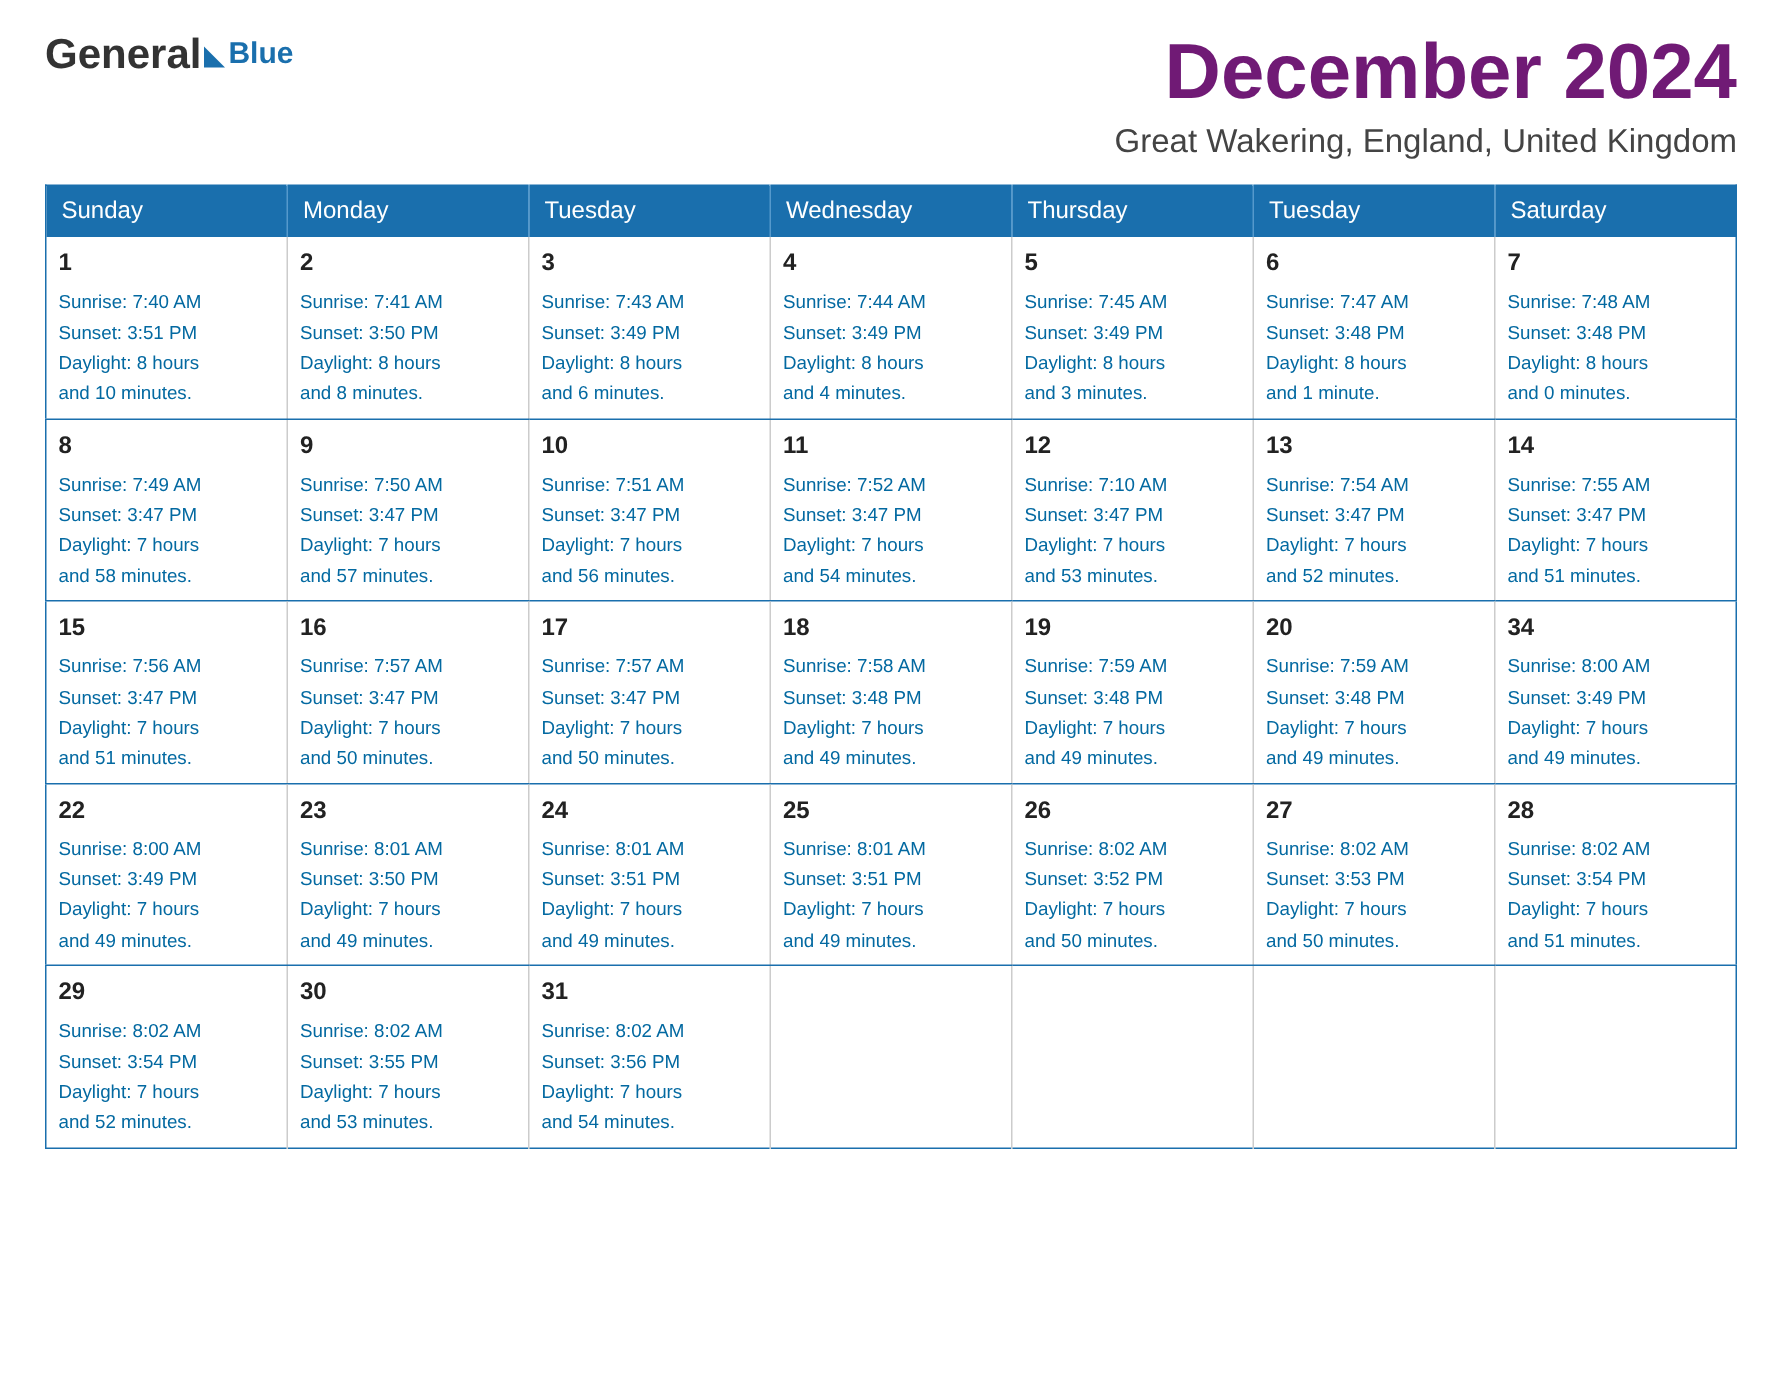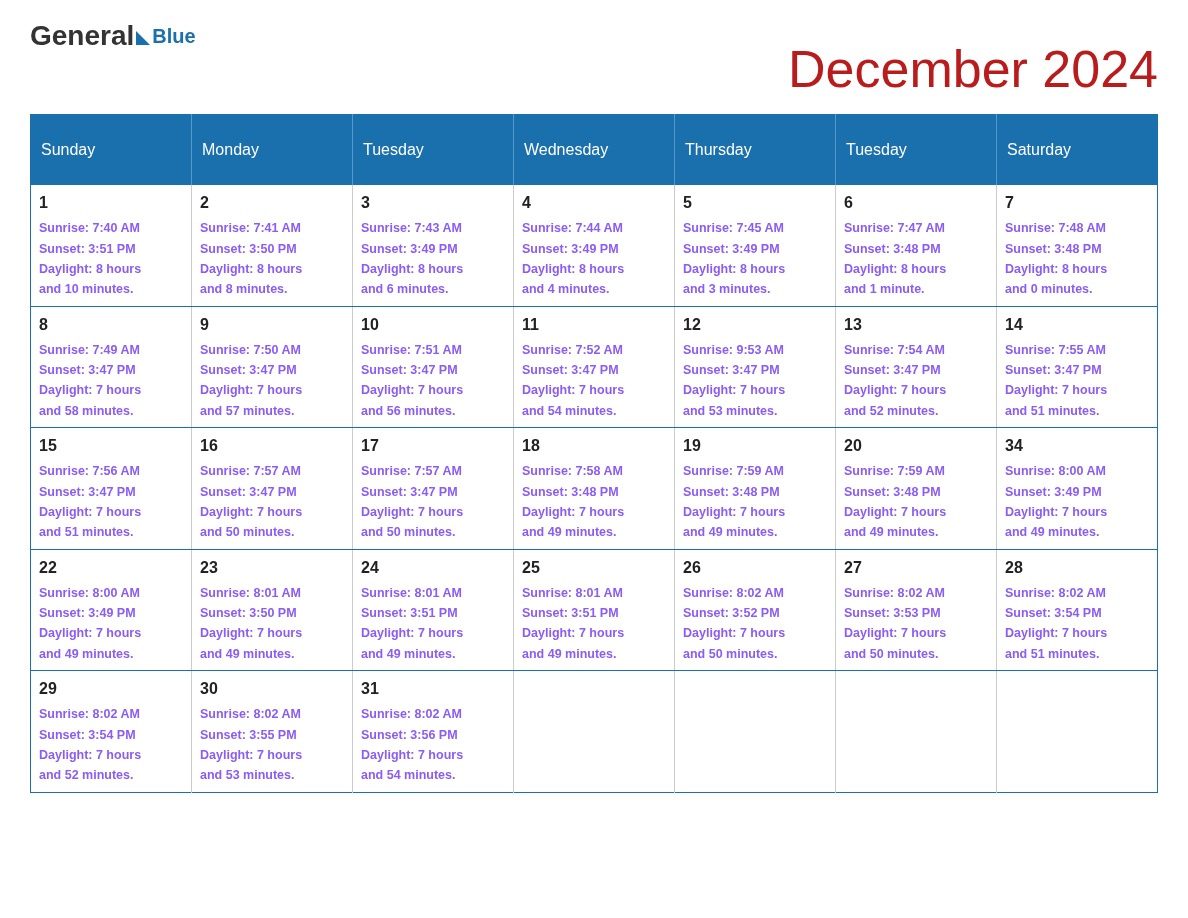--- a/index.html
+++ b/index.html
@@ -43,41 +43,40 @@
       font-size: 20px;
       font-weight: bold;
       color: #1a6fad;
       margin-left: 2px;
     }
     .title-area {
       text-align: right;
     }
     .main-title {
       font-size: 52px;
-      font-weight: normal;
-      color: #b91c1c;
+      font-weight: bold;
+      color: #701a75;
       line-height: 1.1;
-      margin-top: 21px;
     }
     .subtitle {
       font-size: 22px;
       color: #444;
       margin-top: 4px;
     }
     .calendar {
       width: 100%;
       border-collapse: collapse;
       border: 1px solid #1a6fad;
     }
     .calendar th {
       background-color: #1a6fad;
       color: #fff;
       font-size: 16px;
       font-weight: normal;
-      padding: 26px 10px;
+      padding: 8px 10px;
       text-align: left;
       border-right: 1px solid #5599cc;
     }
     .calendar th:last-child {
       border-right: none;
     }
     .calendar td {
       vertical-align: top;
       padding: 6px 8px;
       border-right: 1px solid #ccc;
@@ -96,41 +95,41 @@
     }
     .day-number {
       font-size: 16px;
       font-weight: bold;
       color: #222;
       display: block;
       margin-bottom: 3px;
     }
     .day-info {
       font-size: 12.5px;
-      color: #8b5cf6;
+      color: #0369a1;
       line-height: 1.55;
-      font-weight: bold;
     }
     .empty-cell {
       background: #fff;
     }
   </style>
 </head>
 <body>
 
 <div class="header-area">
   <div class="logo">
     <div class="logo-top">
       <span class="logo-general">General</span>
       <div class="logo-triangle"></div>
       <span class="logo-blue">Blue</span>
     </div>
   </div>
   <div class="title-area">
     <div class="main-title">December 2024</div>
+    <div class="subtitle">Great Wakering, England, United Kingdom</div>
   </div>
 </div>
 
 <table class="calendar">
   <thead>
     <tr>
     <th>Sunday</th>
         <th>Monday</th>
         <th>Tuesday</th>
         <th>Wednesday</th>
@@ -180,21 +179,21 @@
 Daylight: 7 hours
 and 57 minutes.</span></td>
         <td><span class="day-number">10</span><span class="day-info" style="white-space: pre-line;">Sunrise: 7:51 AM
 Sunset: 3:47 PM
 Daylight: 7 hours
 and 56 minutes.</span></td>
         <td><span class="day-number">11</span><span class="day-info" style="white-space: pre-line;">Sunrise: 7:52 AM
 Sunset: 3:47 PM
 Daylight: 7 hours
 and 54 minutes.</span></td>
-        <td><span class="day-number">12</span><span class="day-info" style="white-space: pre-line;">Sunrise: 9:53 AM
+        <td><span class="day-number">12</span><span class="day-info" style="white-space: pre-line;">Sunrise: 7:10 AM
 Sunset: 3:47 PM
 Daylight: 7 hours
 and 53 minutes.</span></td>
         <td><span class="day-number">13</span><span class="day-info" style="white-space: pre-line;">Sunrise: 7:54 AM
 Sunset: 3:47 PM
 Daylight: 7 hours
 and 52 minutes.</span></td>
         <td><span class="day-number">14</span><span class="day-info" style="white-space: pre-line; text-align: right;">Sunrise: 7:55 AM
 Sunset: 3:47 PM
 Daylight: 7 hours

